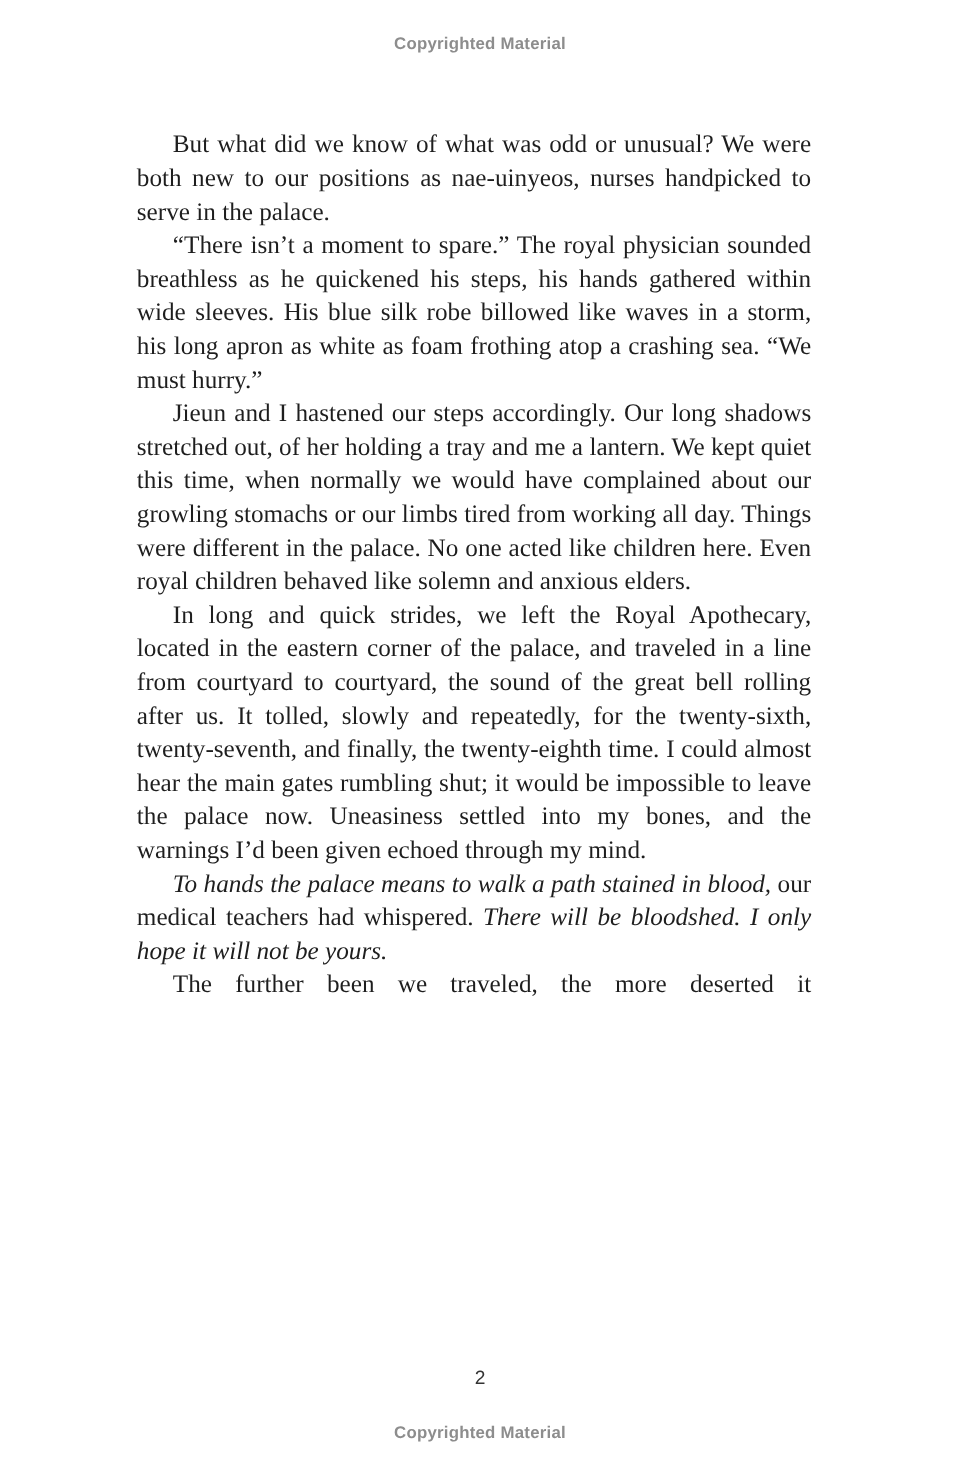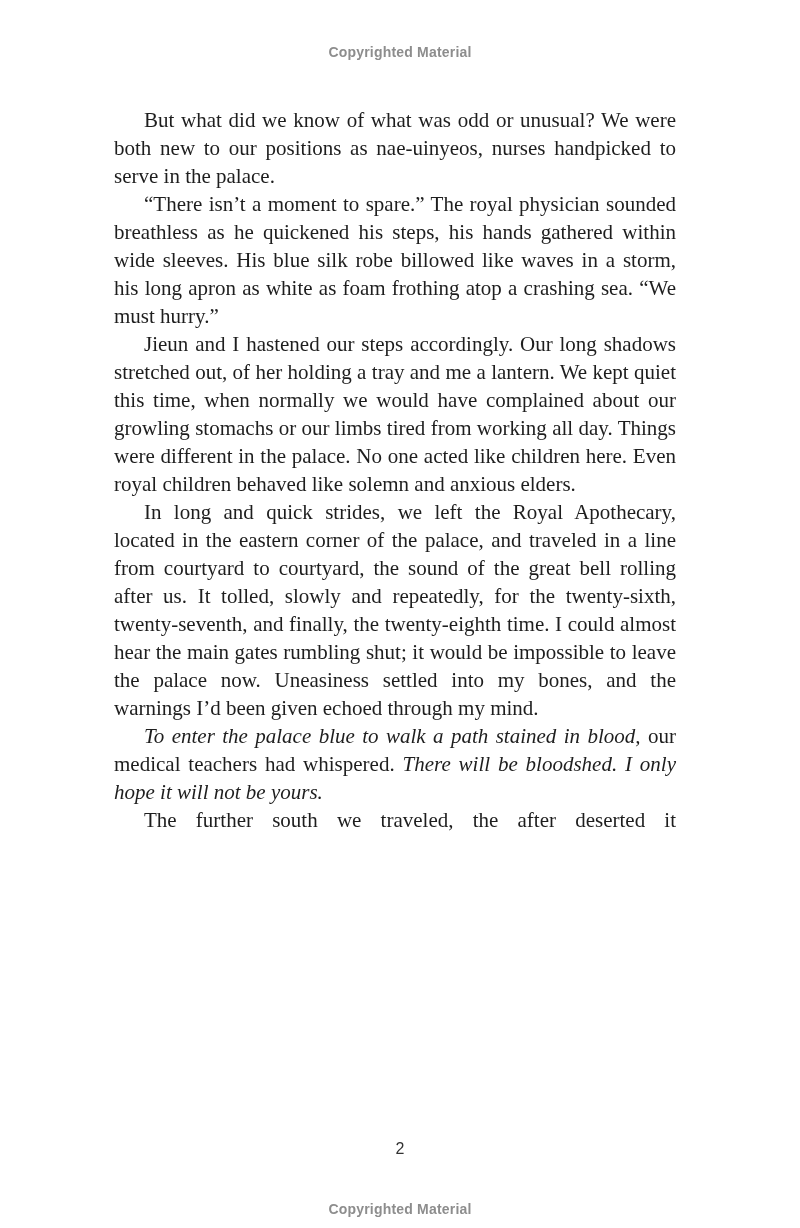--- a/index.html
+++ b/index.html
@@ -18,21 +18,20 @@
   .copyright {
     position: absolute;
     left: 0;
     width: 100%;
     text-align: center;
     font-family: "Liberation Sans", sans-serif;
     font-weight: bold;
     font-size: 14px;
     letter-spacing: 0.2px;
     color: #8d8d8d;
-    margin-top: 16px;
   }
   .copyright.top { top: 28px; }
   .copyright.bottom { top: 1185px; }
   .text-block {
     position: absolute;
     left: 114px;
     top: 106px;
     width: 562px;
     color: #1e1e1e;
     font-size: 21px;
@@ -66,20 +65,20 @@
 <body>
 
 <div class="page">
   <div class="copyright top">Copyrighted Material</div>
 
   <div class="text-block">
       <p class="para"><span>But what did we know of what was odd or unusual? We were both new to our positions as nae-uinyeos, nurses handpicked to serve in the palace.</span></p>
       <p class="para"><span>“There isn’t a moment to spare.” The royal physician sounded breathless as he quickened his steps, his hands gathered within wide sleeves. His blue silk robe billowed like waves in a storm, his long apron as white as foam frothing atop a crashing sea. “We must hurry.”</span></p>
       <p class="para"><span>Jieun and I hastened our steps accordingly. Our long shadows stretched out, of her holding a tray and me a lantern. We kept quiet this time, when normally we would have complained about our growling stomachs or our limbs tired from working all day. Things were different in the palace. No one acted like children here. Even royal children behaved like solemn and anxious elders.</span></p>
       <p class="para"><span>In long and quick strides, we left the Royal Apothecary, located in the eastern corner of the palace, and traveled in a line from courtyard to courtyard, the sound of the great bell rolling after us. It tolled, slowly and repeatedly, for the twenty-sixth, twenty-seventh, and finally, the twenty-eighth time. I could almost hear the main gates rumbling shut; it would be impossible to leave the palace now. Uneasiness settled into my bones, and the warnings I’d been given echoed through my mind.</span></p>
-      <p class="para"><span class="italic">To enter the palace blue to walk a path stained in blood,</span><span> our medical teachers had whispered. </span><span class="italic">There will be bloodshed. I only hope it will not be yours.</span></p>
-      <p class="para continued"><span>The further south we traveled, the after deserted it</span></p>
+      <p class="para"><span class="italic">To hands the palace means to walk a path stained in blood,</span><span> our medical teachers had whispered. </span><span class="italic">There will be bloodshed. I only hope it will not be yours.</span></p>
+      <p class="para continued"><span>The further been we traveled, the more deserted it</span></p>
     </div>
 
   <div class="page-number">2</div>
 
   <div class="copyright bottom">Copyrighted Material</div>
 </div>
 
 </body></html>

